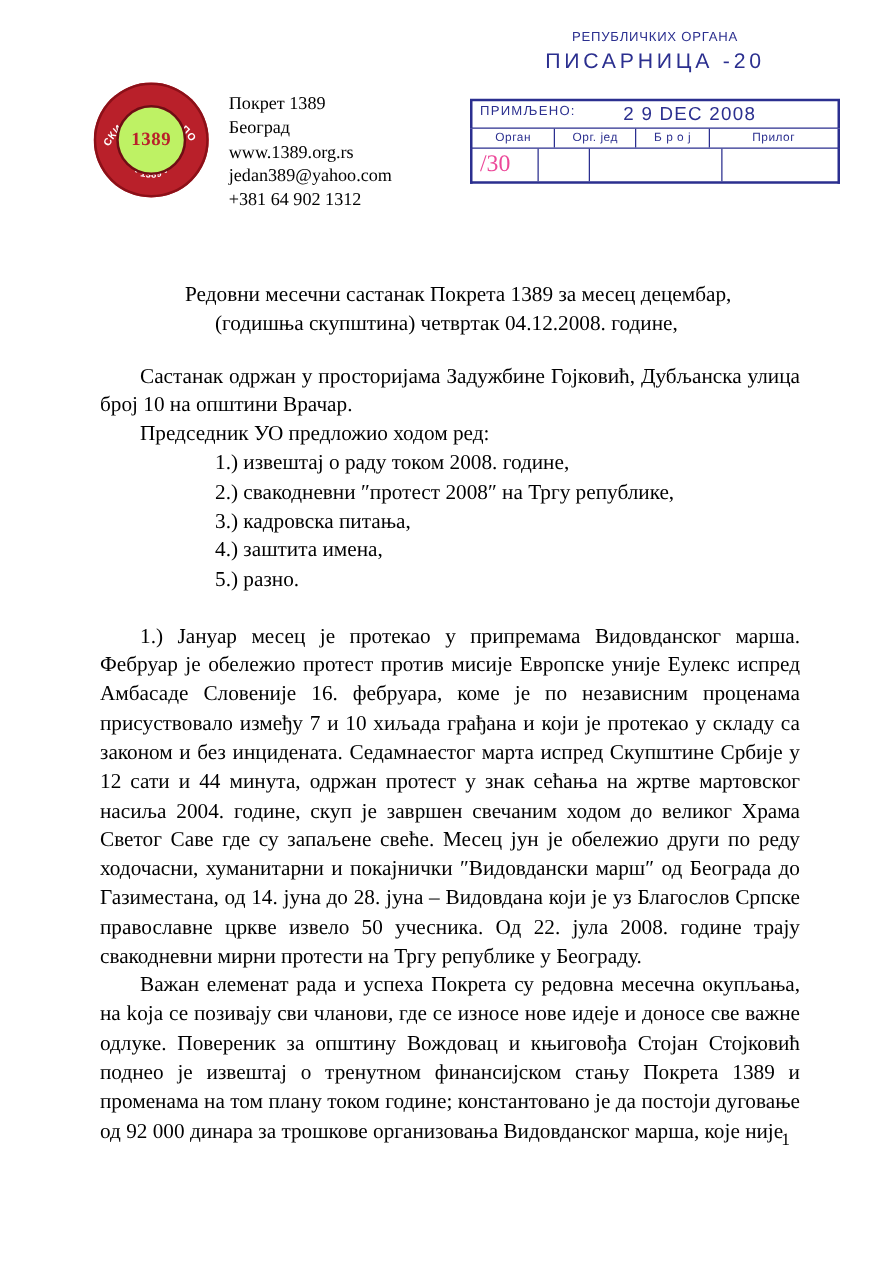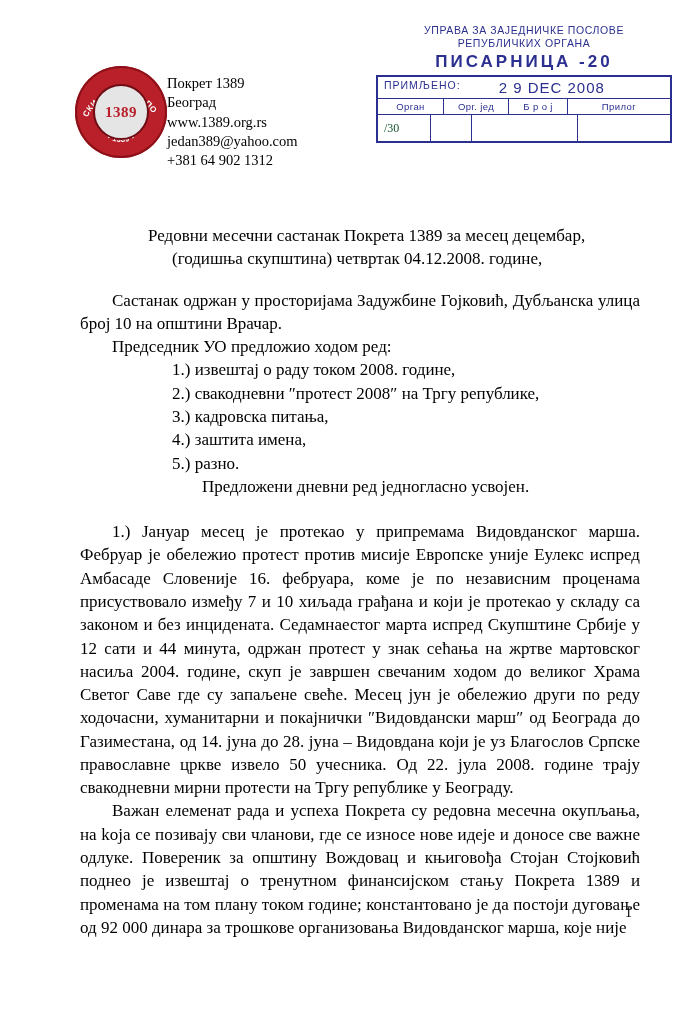--- a/index.html
+++ b/index.html
@@ -34,21 +34,21 @@
     box-shadow: inset 0 0 0 2px #8c1018;
   }
   .logo .inner-circle {
     position: absolute;
     left: 50%;
     top: 50%;
     transform: translate(-50%, -50%);
     width: 52px;
     height: 52px;
     border-radius: 50%;
-    background: #e5e5e5;
+    background: #bef264;
     border: 2px solid #6f0d14;
     display: flex;
     align-items: center;
     justify-content: center;
   }
   .logo .inner-circle .num {
     font-family: "Liberation Serif", serif;
     font-size: 15px;
     font-weight: bold;
     color: #b9202a;
@@ -60,20 +60,21 @@
     font-family: "Liberation Sans", sans-serif;
     font-size: 8.2px;
     font-weight: bold;
     letter-spacing: 0.4px;
   }
   .logo svg text.bottom {
     font-size: 7.5px;
   }
 
   .contact {
+    margin-left: 16px;
     margin-top: 8px;
     font-size: 14.5px;
     line-height: 1.33;
   }
   .contact div { white-space: nowrap; }
 
   
   .stamp {
     position: absolute;
     top: 24px;
@@ -87,22 +88,22 @@
     font-size: 10.5px;
     letter-spacing: 0.6px;
     line-height: 1.25;
     color: #2b2f8f;
   }
   .stamp .big {
     text-align: center;
     font-size: 17px;
     letter-spacing: 3px;
     margin-top: 2px;
-    margin-bottom: 3px;
-    font-weight: bold;
+    margin-bottom: 20px;
+    font-weight: normal;
   }
   .stamp .row1 {
     border: 2px solid #2b2f8f;
     border-bottom: 1px solid #2b2f8f;
     padding: 2px 6px;
     font-size: 10.5px;
     letter-spacing: 1px;
     display: flex;
   }
   .stamp .row1 .received {
@@ -139,22 +140,22 @@
     border-bottom: 2px solid #2b2f8f;
     height: 26px;
     display: flex;
   }
   .stamp .row3 .c {
     border-right: 1px solid #2b2f8f;
   }
   .stamp .row3 .c:last-child { border-right: none; }
   .stamp .handwrite {
     font-family: "Liberation Serif", serif;
-    font-size: 12px;
-    color: #14532d;
+    font-size: 19px;
+    color: #ec4899;
     padding-left: 6px;
     line-height: 26px;
   }
 
   
   .doc {
     position: absolute;
     top: 224px;
     left: 80px;
     width: 560px;
@@ -209,21 +210,20 @@
   <div class="contact">
     <div>Покрет 1389</div>
     <div>Београд</div>
     <div>www.1389.org.rs</div>
     <div>jedan389@yahoo.com</div>
     <div>+381 64 902 1312</div>
   </div>
 </div>
 
 <div class="stamp">
-  <div class="hdr">УПРАВА ЗА ЗАЈЕДНИЧКЕ ПОСЛОВЕ</div>
   <div class="hdr">РЕПУБЛИЧКИХ ОРГАНА</div>
   <div class="big">ПИСАРНИЦА -20</div>
 
   <div class="row1">
     <span class="received">ПРИМЉЕНО:</span>
     <span class="date">2 9 DEC 2008</span>
   </div>
 
   <div class="row2">
     <div class="c c-organ">Орган</div>
@@ -249,21 +249,20 @@
 
   <p class="indent">Састанак одржан у просторијама Задужбине Гојковић, Дубљанска улица број 10 на општини Врачар.</p>
   <p class="indent">Председник УО предложио ходом ред:</p>
 
   <p class="agenda-item">1.) извештај о раду током 2008. године,</p>
   <p class="agenda-item">2.) свакодневни ″протест 2008″ на Тргу републике,</p>
   <p class="agenda-item">3.) кадровска питања,</p>
   <p class="agenda-item">4.) заштита имена,</p>
   <p class="agenda-item">5.) разно.</p>
 
-  <p class="closing">Предложени дневни ред једногласно усвојен.</p>
 
   <div class="block-gap"></div>
 
   <p class="para">1.) Јануар месец је протекао у припремама Видовданског марша. Фебруар је обележио протест против мисије Европске уније Еулекс испред Амбасаде Словеније 16. фебруара, коме је по независним проценама присуствовало између 7 и 10 хиљада грађана и који је протекао у складу са законом и без инцидената. Седамнаестог марта испред Скупштине Србије у 12 сати и 44 минута, одржан протест у знак сећања на жртве мартовског насиља 2004. године, скуп је завршен свечаним ходом до великог Храма Светог Саве где су запаљене свеће. Месец јун је обележио други по реду ходочасни, хуманитарни и покајнички ″Видовдански марш″ од Београда до Газиместана, од 14. јуна до 28. јуна – Видовдана који је уз Благослов Српске православне цркве извело 50 учесника. Од 22. јула 2008. године трају свакодневни мирни протести на Тргу републике у Београду.</p>
   <p class="para">Важан елеменат рада и успеха Покрета су редовна месечна окупљања, на koja се позивају сви чланови, где се износе нове идеје и доносе све важне одлуке. Повереник за општину Вождовац и књиговођа Стојан Стојковић поднео је извештај о тренутном финансијском стању Покрета 1389 и променама на том плану током године; константовано је да постоји дуговање од 92 000 динара за трошкове организовања Видовданског марша, које није</p>
 </div>
 
 <div class="page-number">1</div>
 
 </body></html>

